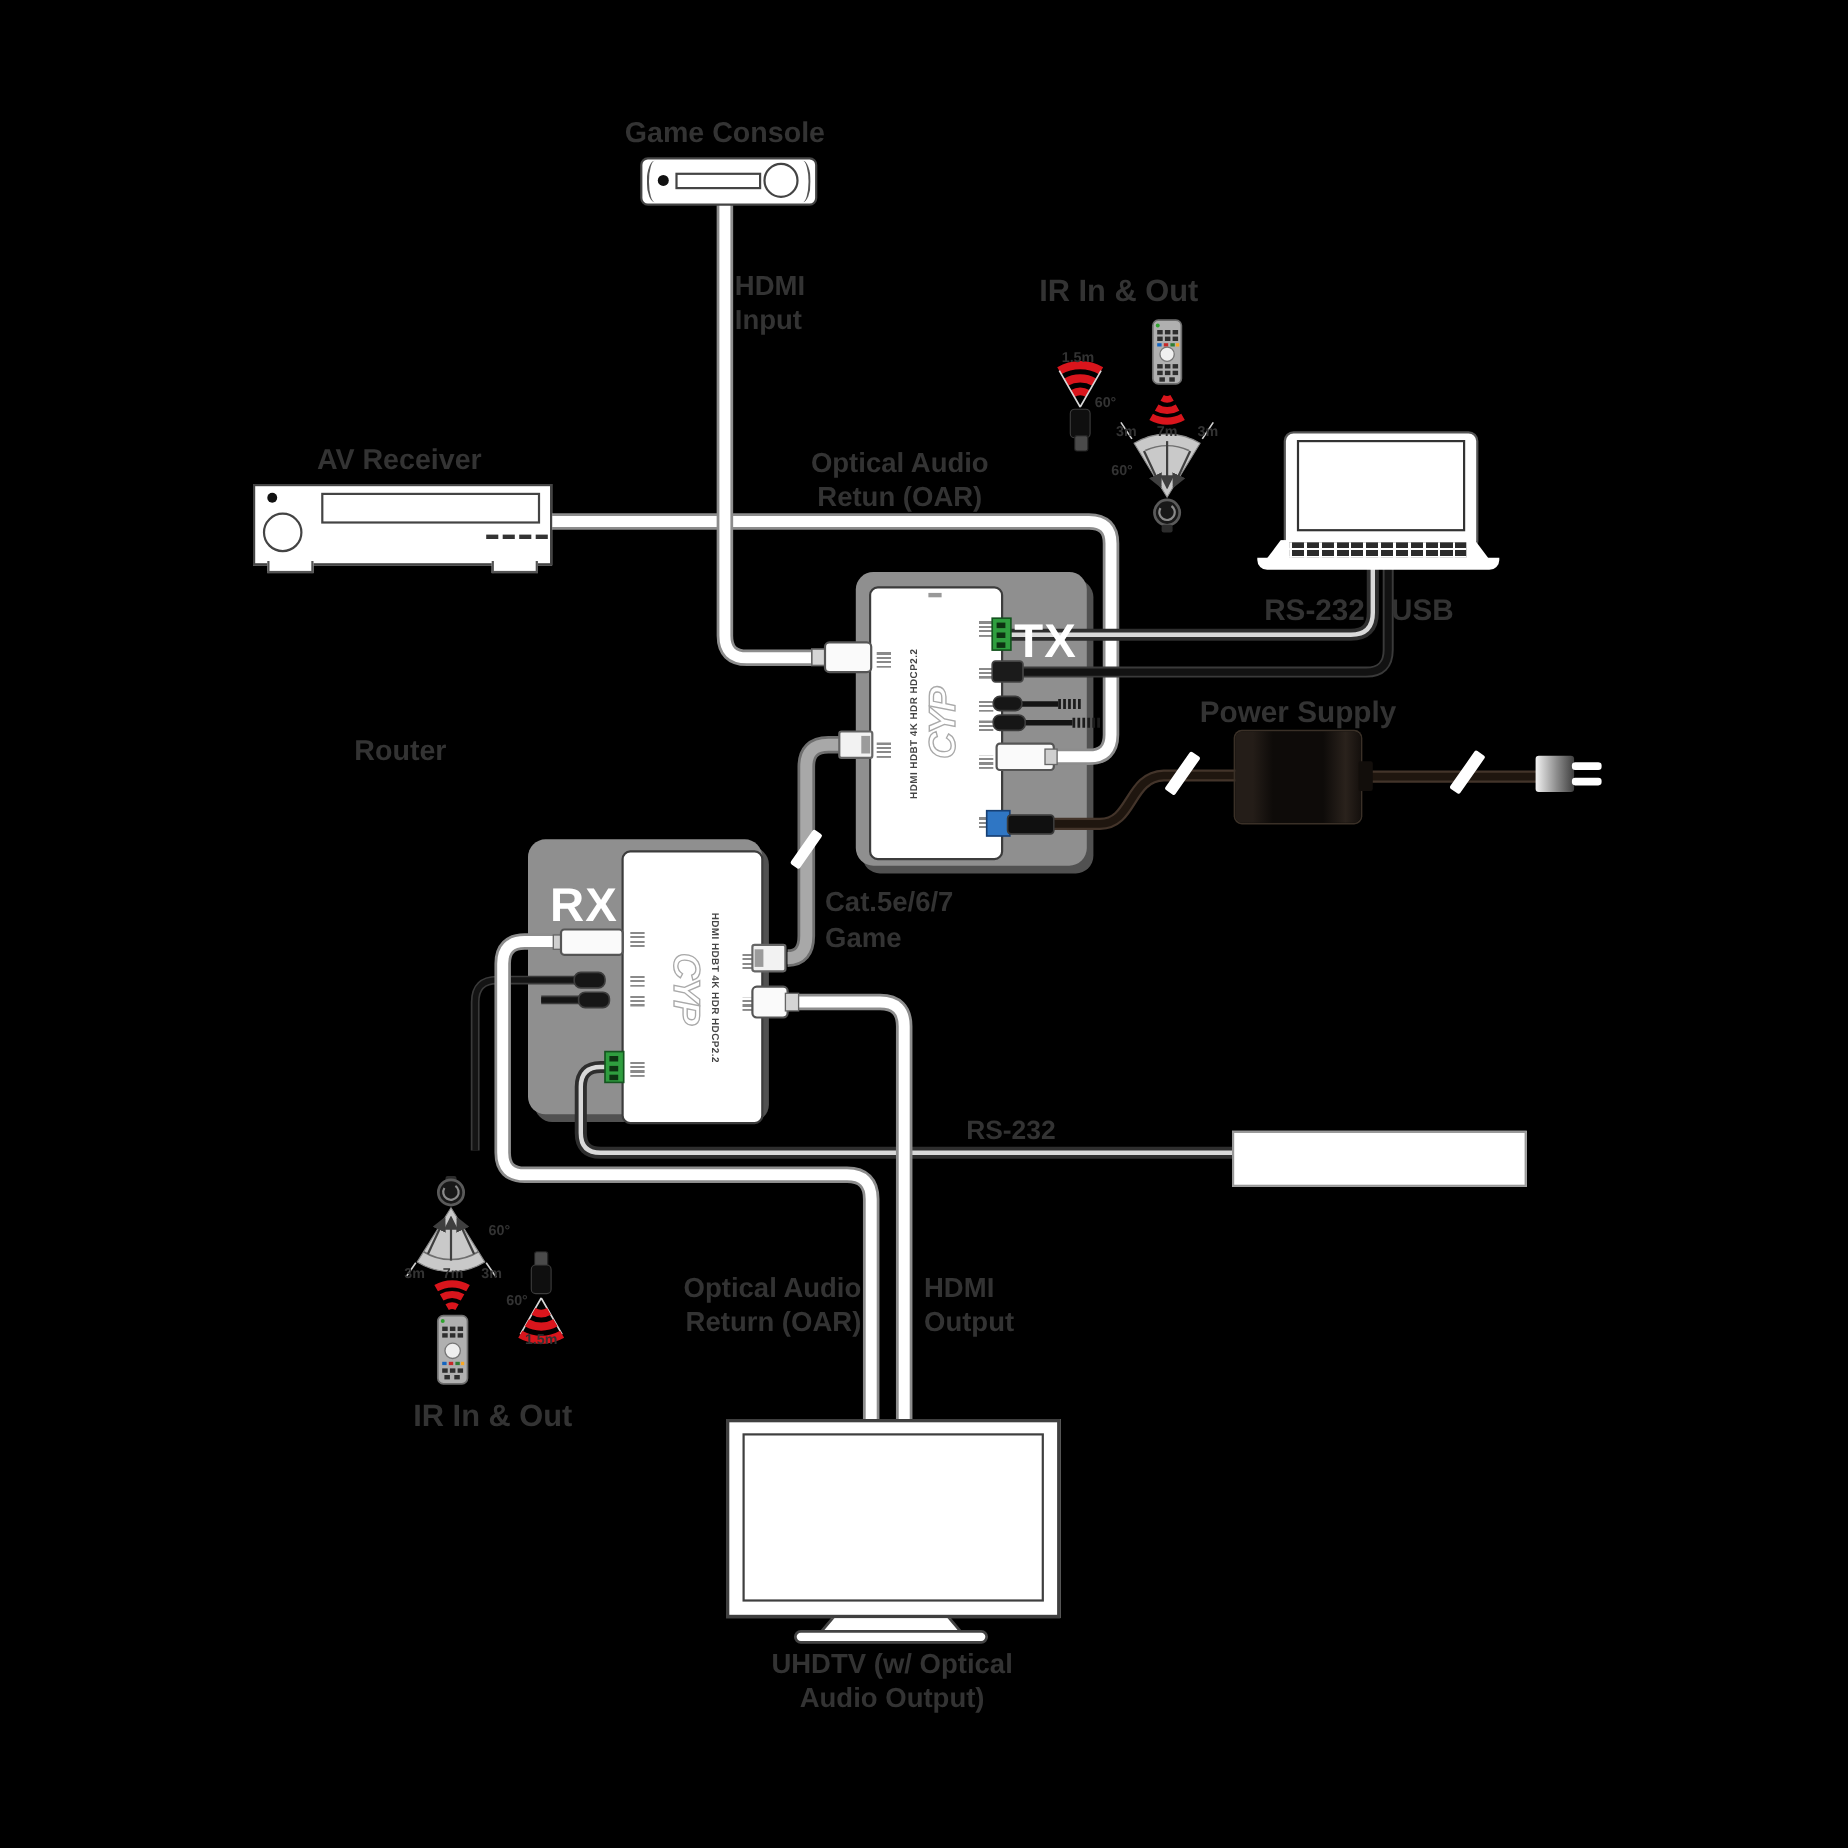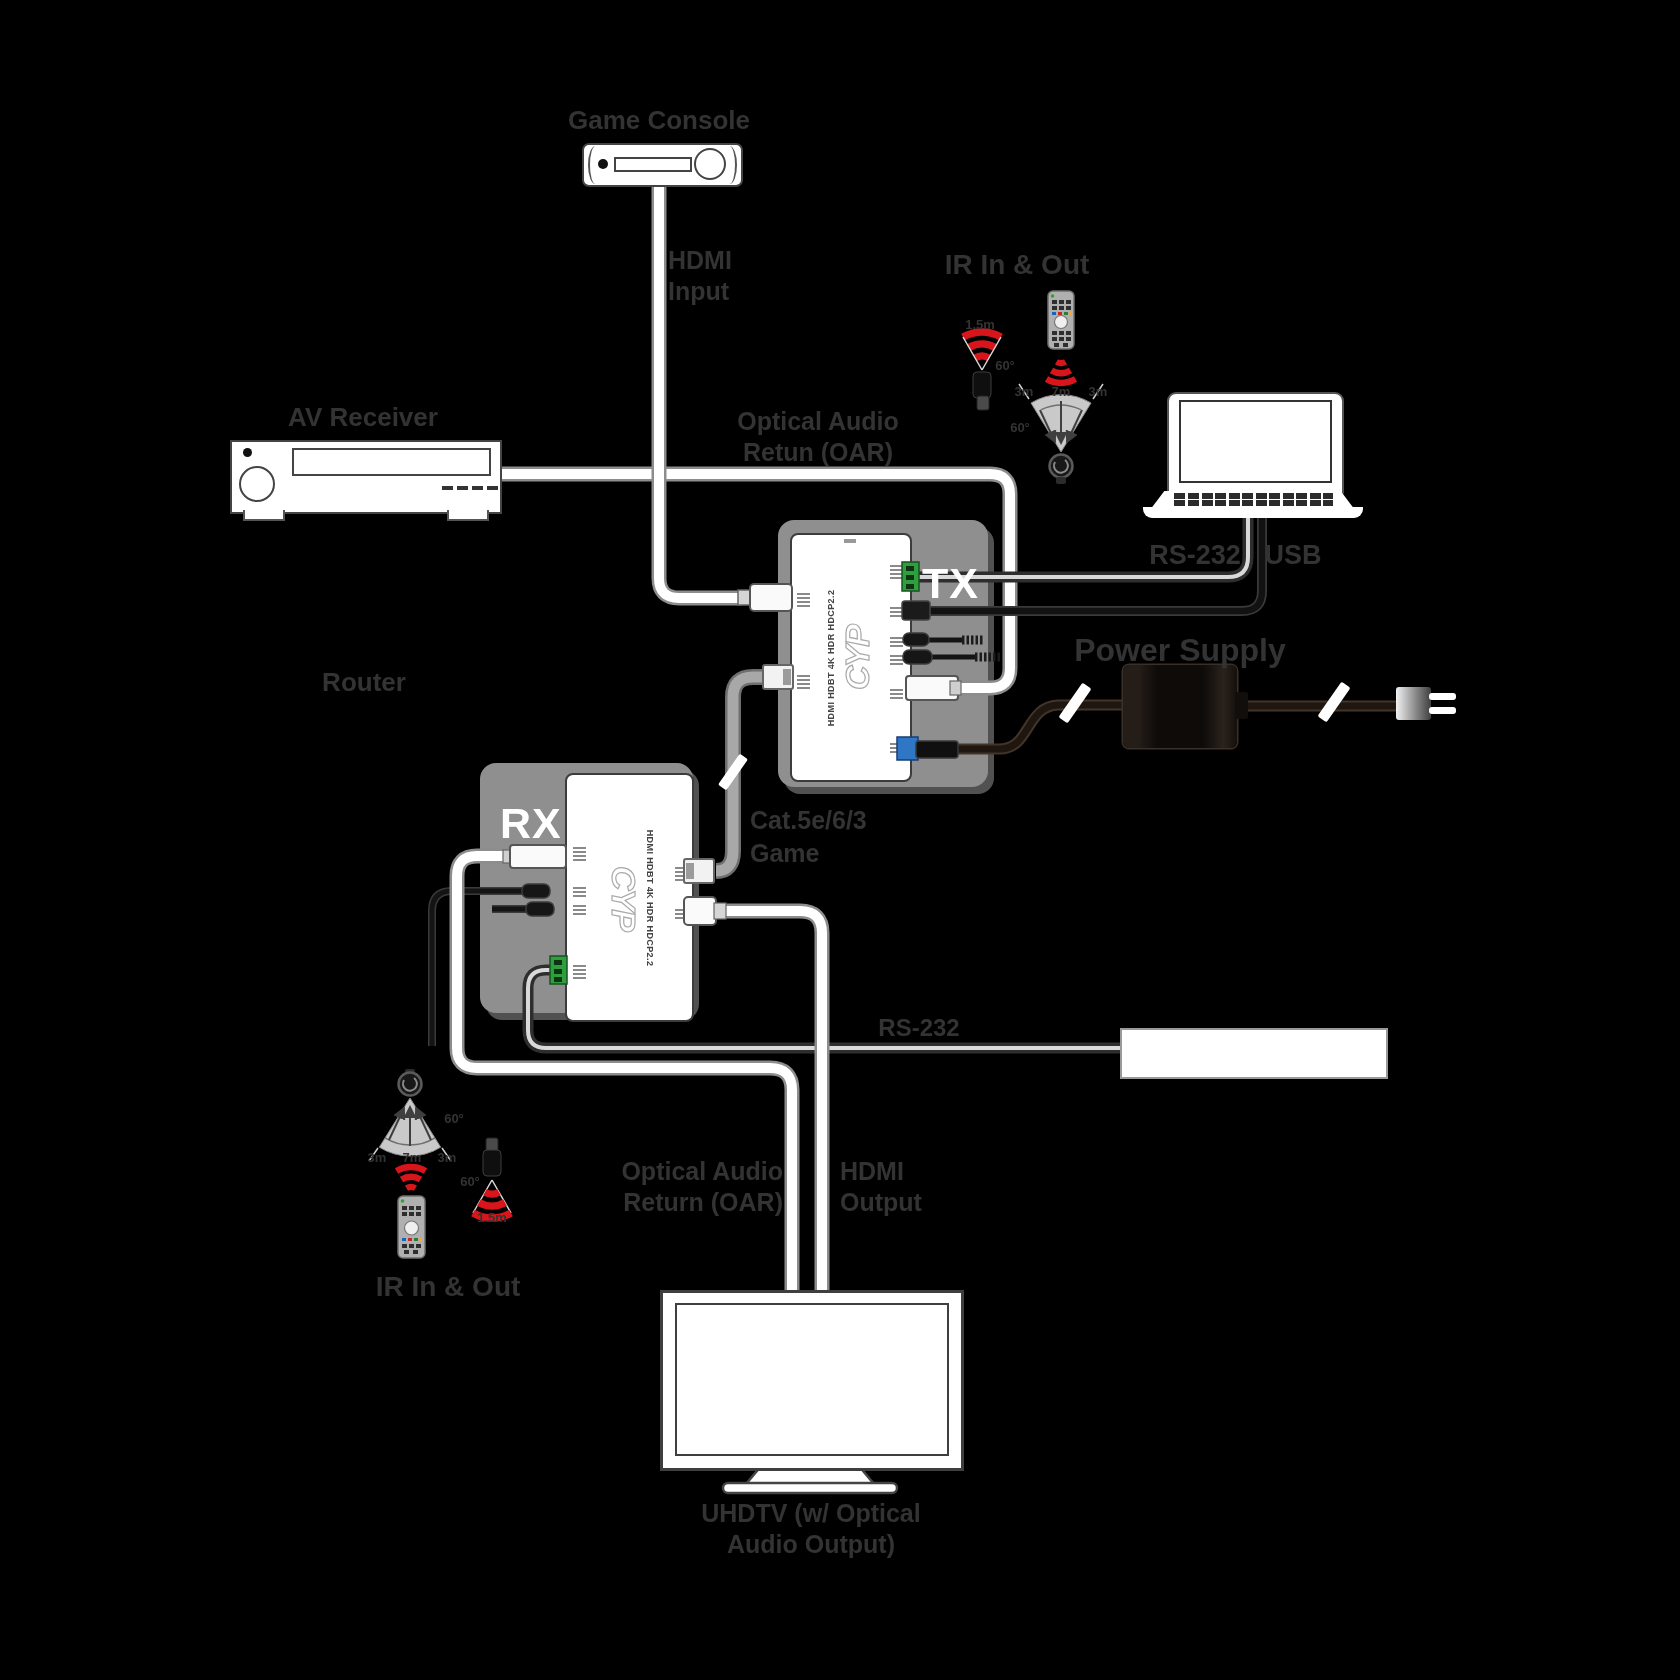--- a/index.html
+++ b/index.html
@@ -389,28 +389,28 @@
   <div class="lbl ctr layer3" style="left:363px;top:402px;font-size:26px;">AV Receiver</div>
 
   <div class="lbl ctr layer3" style="left:818px;top:406px;font-size:25px;"><span>Optical Audio</span><br><span>Retun (OAR)</span></div>
 
   <div class="lbl ctr layer3" style="left:1017px;top:248px;font-size:28px;">IR In &amp; Out</div>
 
 
   <div class="lbl ctr layer3" style="left:1195px;top:539px;font-size:27px;">RS-232</div>
   <div class="lbl ctr layer3" style="left:1293px;top:539px;font-size:27px;">USB</div>
 
-  <div class="lbl ctr layer3" style="left:1180px;top:631px;font-size:32px;">Power Supply</div>
+  <div class="lbl ctr layer3" style="left:1180px;top:631px;font-size:27px;">Power Supply</div>
 
   <div class="lbl ctr layer3" style="left:364px;top:667px;font-size:26px;">Router</div>
 
   <div class="badge layer3" style="left:922px;top:528px;">TX</div>
   <div class="badge layer3" style="left:500px;top:768px;">RX</div>
 
-  <div class="lbl layer3" style="left:750px;top:804px;font-size:25px;line-height:1.32;"><span>Cat.5e/6/3</span><br><span>Game</span></div>
+  <div class="lbl layer3" style="left:750px;top:804px;font-size:25px;line-height:1.32;"><span>Cat.5e/6/7</span><br><span>Game</span></div>
 
   <div class="lbl ctr layer3" style="left:919px;top:1013px;font-size:24px;">RS-232</div>
 
 
   <div class="lbl ctr layer3" style="left:448px;top:1270px;font-size:28px;">IR In &amp; Out</div>
 
   <div class="lbl rgt layer3" style="left:783px;top:1156px;font-size:25px;"><span>Optical Audio</span><br><span>Return (OAR)</span></div>
 
   <div class="lbl layer3" style="left:840px;top:1156px;font-size:25px;"><span>HDMI</span><br><span>Output</span></div>
 

